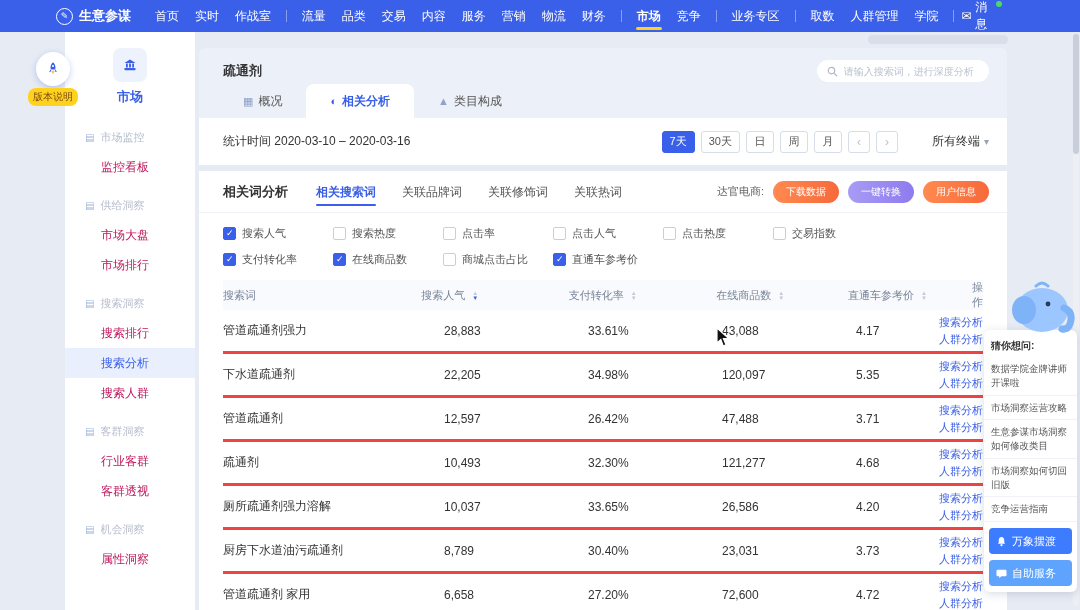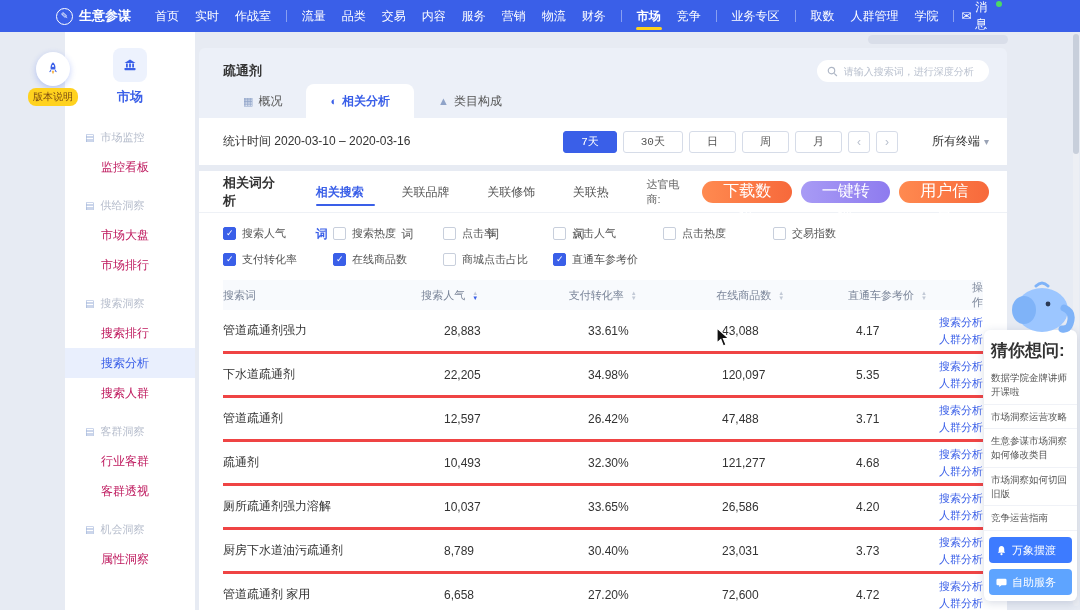--- a/index.html
+++ b/index.html
@@ -62,40 +62,40 @@
   .tabs-row { position:absolute; left:20px; right:20px; top:36px; height:34px; display:flex; }
   .hc-tab { display:flex; align-items:center; gap:5px; font-size:12px; color:#555; padding:0 24px; cursor:pointer; }
   .hc-tab .tab-ico { font-size:11px; color:#8FA3C8; }
   .hc-tab.active { background:#fff; border-radius:8px 8px 0 0; color:#3A5FE8; font-weight:bold; }
   .hc-tab.active .tab-ico { color:#3A5FE8; }
   .stats-row { position:absolute; left:0; right:0; bottom:0; height:47px; background:#fff;
                display:flex; align-items:center; padding:0 18px 0 24px; }
   .stats-time { font-size:12px; color:#333; }
   .period-group { margin-left:auto; display:flex; align-items:center; }
   .pbtn { min-width:28px; height:22px; border:1px solid #D6DCE8; background:#fff; color:#555; font-size:11px;
-          border-radius:3px; text-align:center; padding:0 17px; margin-left:6px; cursor:pointer; font-family:Liberation Mono, monospace; }
+          border-radius:3px; text-align:center; padding:0 7px; margin-left:6px; cursor:pointer; font-family:Liberation Sans, sans-serif; }
   .pbtn.active { background:#3A5FE8; border-color:#3A5FE8; color:#fff; }
   .arrow-btn { width:22px; height:22px; border:1px solid #D6DCE8; border-radius:3px; color:#B9C0CE;
                font-size:12px; margin-left:6px; background:#fff; cursor:pointer; font-family:inherit; }
   .terminal { margin-left:34px; font-size:12px; color:#333; display:flex; align-items:center; gap:4px; cursor:pointer; }
   .terminal .caret { color:#9AA3B5; font-size:10px; }
 
   
   .content-card { position:absolute; left:199px; top:171px; width:808px; height:439px; background:#fff;
                   overflow:hidden; z-index:4; }
   .cc-header { height:42px; display:flex; align-items:center; padding:0 18px 0 24px; border-bottom:1px solid #EEF1F6; }
   .cc-title { font-size:13px; font-weight:bold; color:#333; margin-right:28px; }
   .word-tab { font-size:12px; color:#555; margin-right:26px; cursor:pointer; position:relative;
               height:42px; line-height:42px; }
   .word-tab.active { color:#3A5FE8; font-weight:bold; }
   .word-tab.active::after { content:""; position:absolute; left:0; right:0; bottom:7px; height:2px;
                             background:#3A5FE8; border-radius:1px; }
   .plugin-area { margin-left:auto; display:flex; align-items:center; gap:9px; }
   .plugin-label { font-size:11px; color:#666; }
-  .plugin-btn { height:22px; border:none; border-radius:12px; color:#fff; font-size:16px; padding:0 13px;
+  .plugin-btn { height:22px; border:none; border-radius:12px; color:#fff; font-size:10px; padding:0 13px;
                 cursor:pointer; font-family:Liberation Serif, serif; }
   .plugin-btn.orange { background:linear-gradient(90deg,#FF8A50,#F7693B); }
   .plugin-btn.purple { background:linear-gradient(90deg,#A89BF5,#8E7BEF); }
 
   .metrics { padding:13px 24px 2px; }
   .metric-row { display:flex; margin-bottom:11px; }
   .chk { display:flex; align-items:center; gap:6px; font-size:11px; color:#555; width:110px; cursor:pointer; }
   .chk .box { width:13px; height:13px; border:1px solid #C8CFDC; border-radius:2px; background:#fff;
               position:relative; flex:0 0 13px; }
   .chk .box.checked { background:#3A5FE8; border-color:#3A5FE8; }
@@ -115,21 +115,21 @@
   .td.col-prod { padding-left:14px; } .td.col-ppc { padding-left:28px; }
   .sort { display:inline-flex; flex-direction:column; margin-left:4px; vertical-align:middle; }
   .sort i { font-style:normal; font-size:6px; color:#C2C9D6; line-height:5px; }
   .sort i.on { color:#3A5FE8; }
   .alink { display:block; font-size:11px; color:#3A5FE8; line-height:1.5; cursor:pointer; text-decoration:none; }
 
   
   .mascot { position:absolute; left:998px; top:280px; z-index:30; cursor:pointer; }
   .assistant { position:absolute; left:984px; top:330px; width:93px; background:#fff; border-radius:6px;
                box-shadow:0 2px 10px rgba(40,60,110,.18); z-index:29; padding-bottom:6px; }
-  .as-title { font-size:17px; font-weight:bold; color:#333; padding:9px 7px 4px; }
+  .as-title { font-size:10px; font-weight:bold; color:#333; padding:9px 7px 4px; }
   .as-item { font-size:9.5px; color:#555; padding:5px 7px; border-bottom:1px solid #F0F2F7;
              line-height:1.45; cursor:pointer; }
   .as-btn { height:26px; margin:6px 5px 0; border-radius:4px; display:flex; align-items:center; gap:5px;
             color:#fff; font-size:11px; padding:0 7px; cursor:pointer; }
   .as-btn.b1 { background:#3D7BFF; }
   .as-btn.b2 { background:#5EA4FF;text-align:center; }
   .as-ico { display:flex; align-items:center; }
 
   .cursor { position:absolute; left:716px; top:327px; z-index:50; }
 </style>

